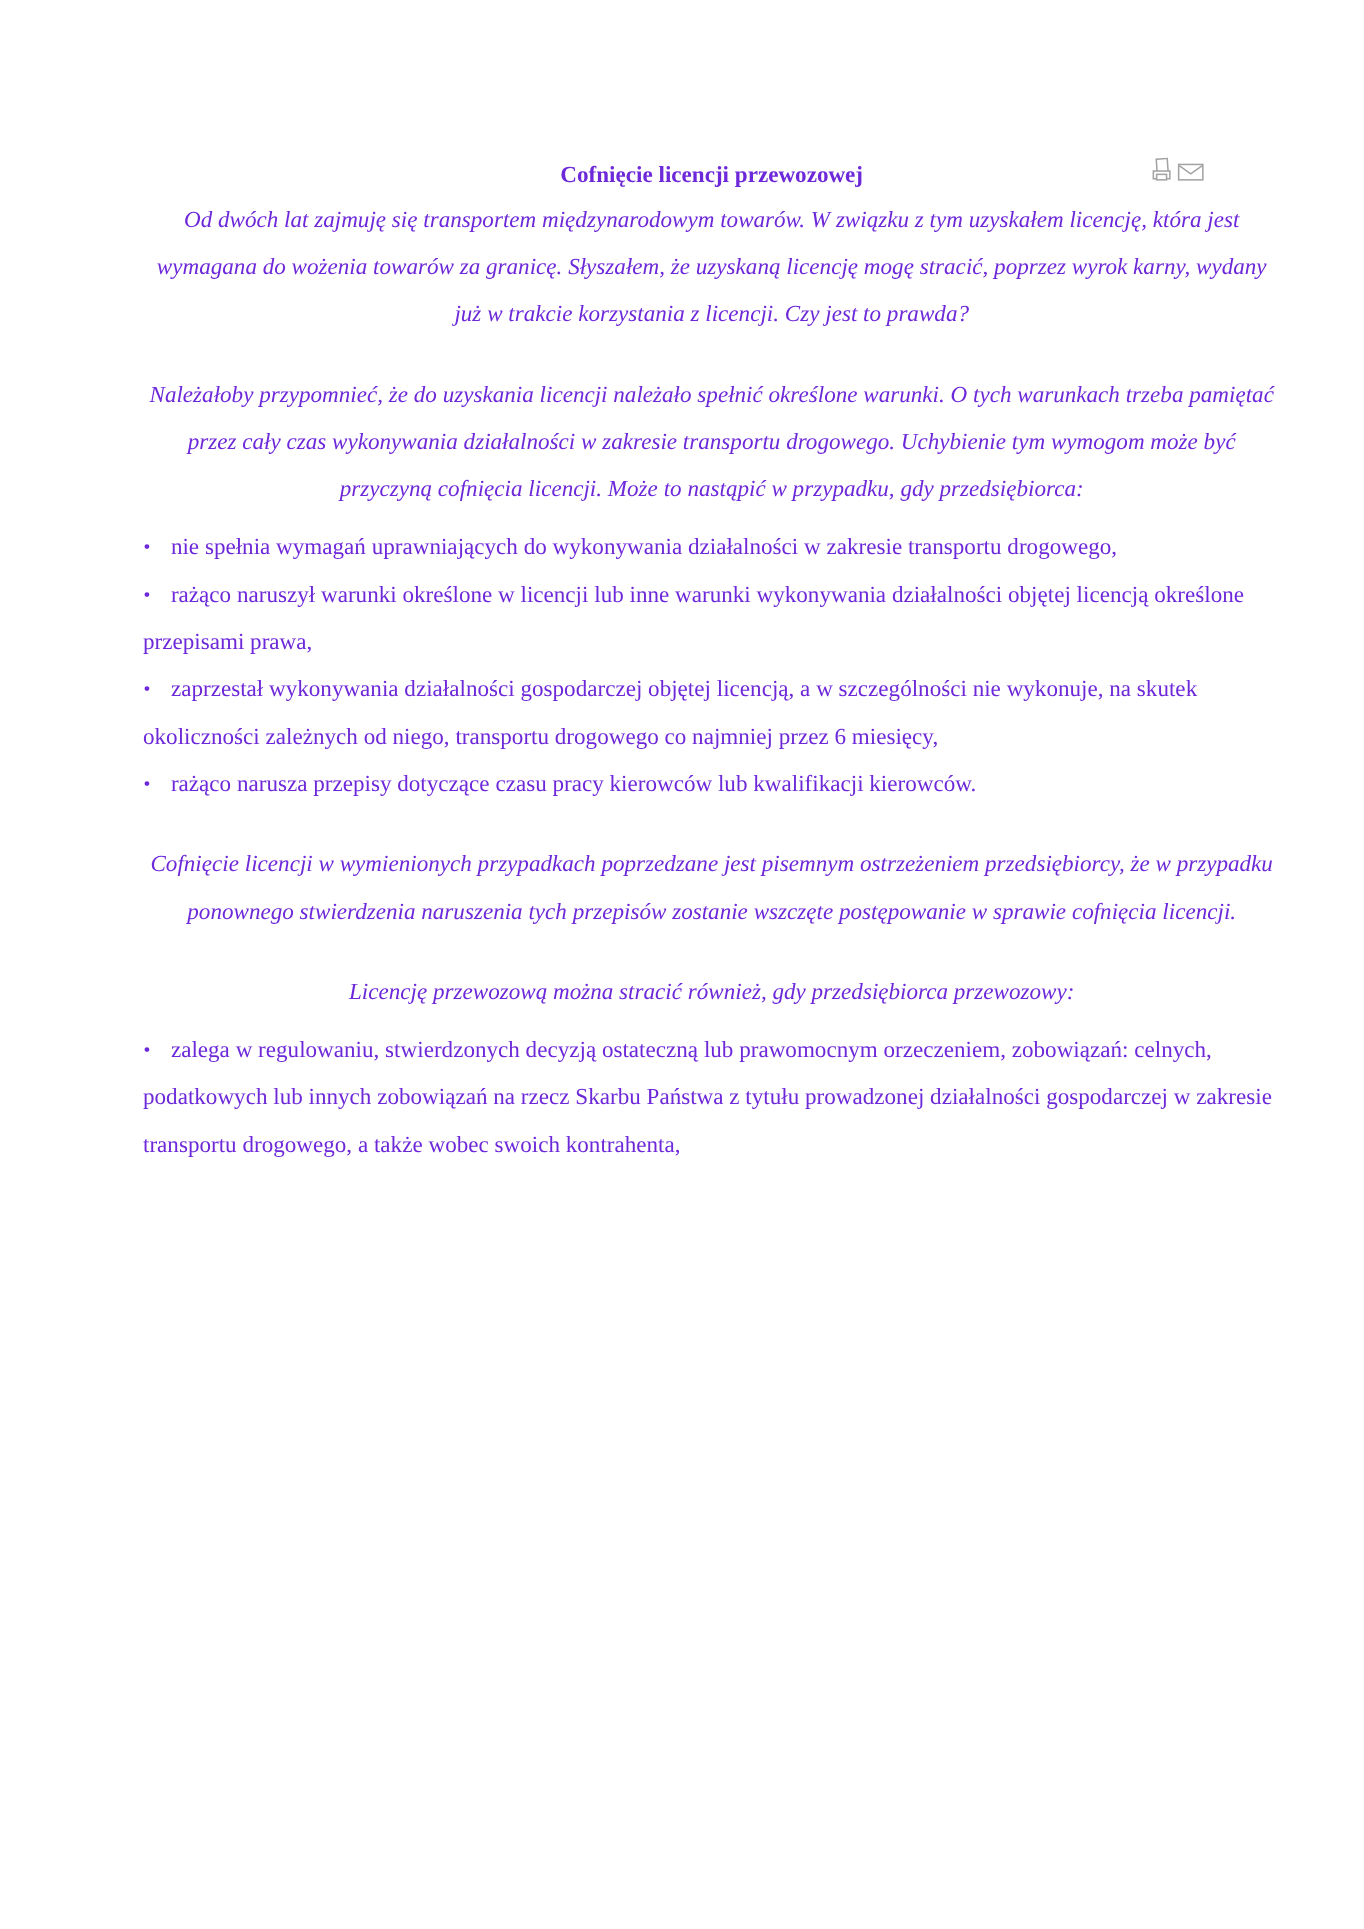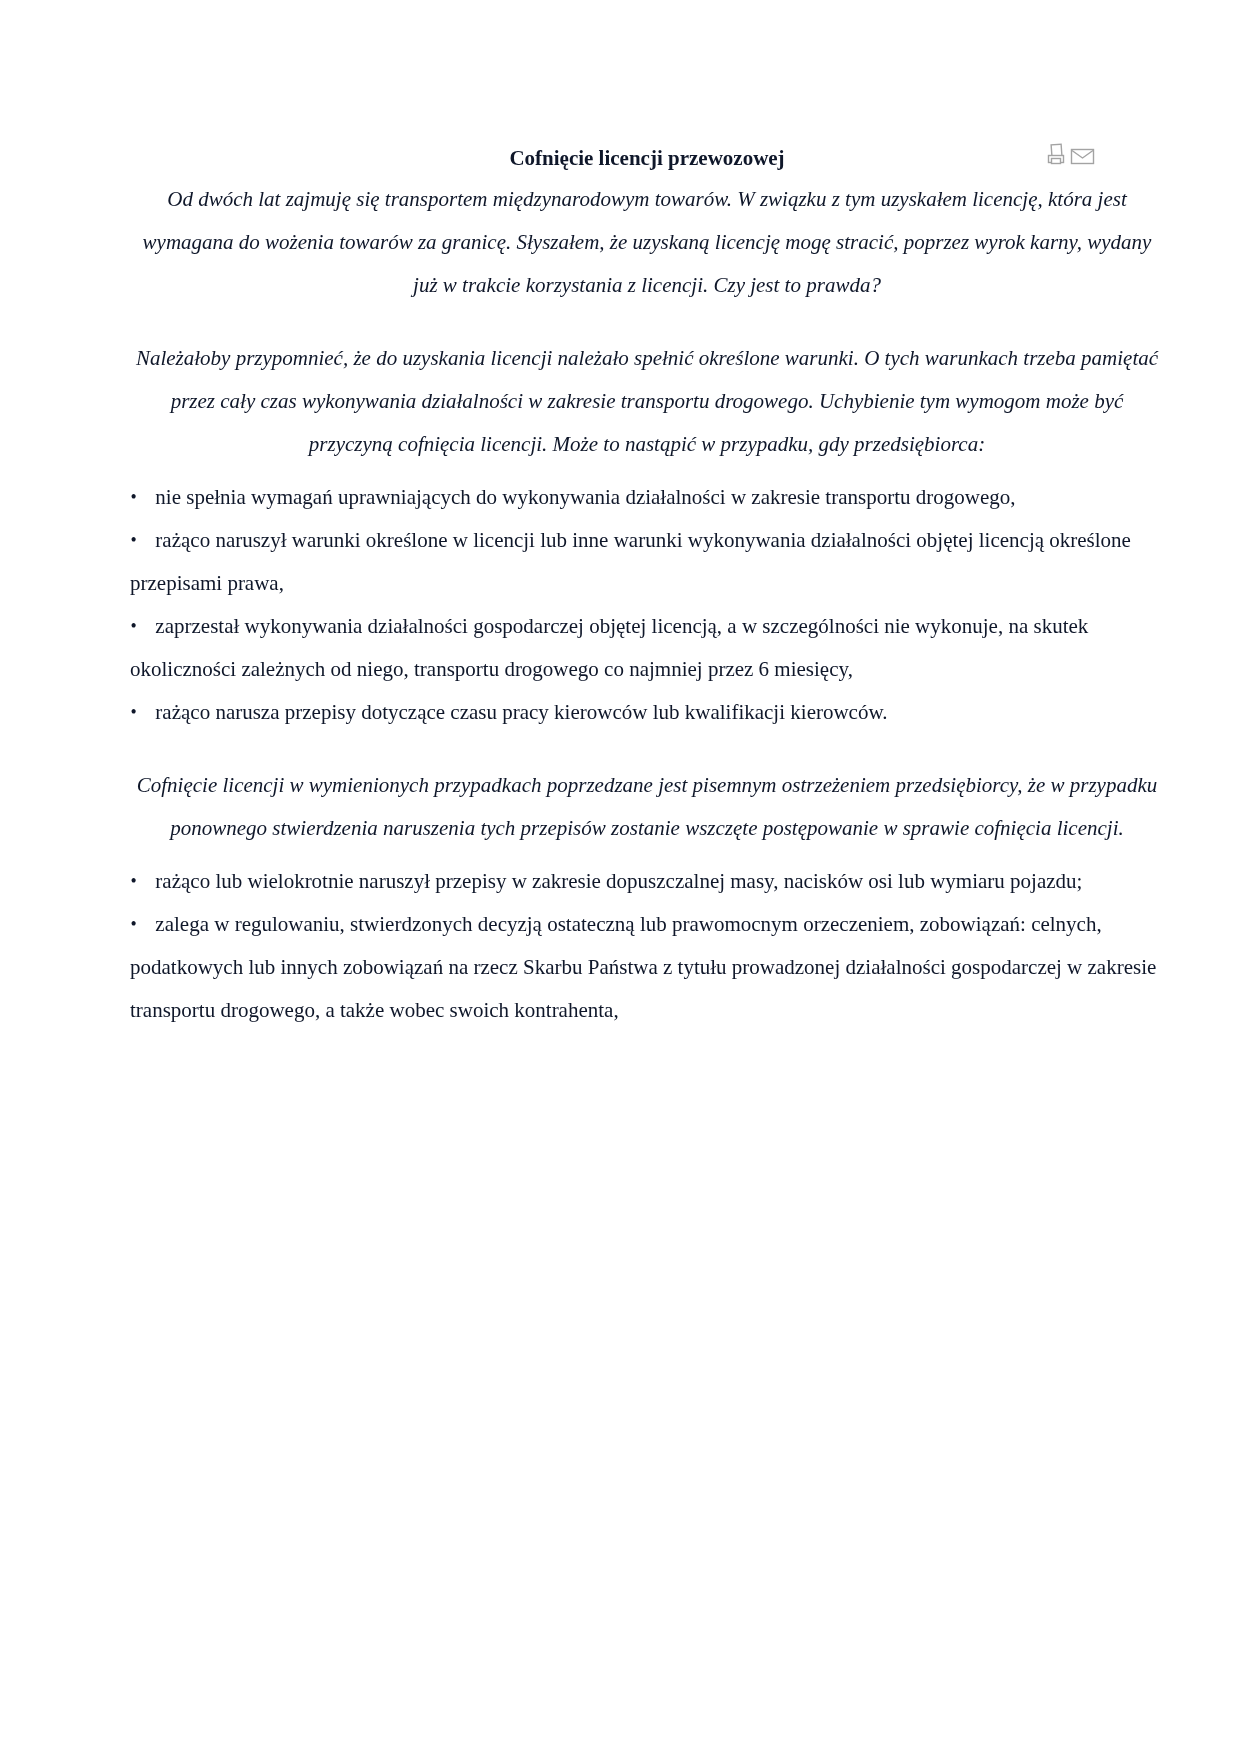--- a/index.html
+++ b/index.html
@@ -11,21 +11,21 @@
   .page {
     position: relative;
     width: 1240px;
     height: 1302px;
     margin: 0 auto;
     background: #ffffff;
     overflow: hidden;
     font-family: "Liberation Serif", "DejaVu Serif", serif;
     font-size: 21px;
     line-height: 43px;
-    color: #0f172a;
+    color: #6d28d9;
     box-sizing: border-box;
     padding: 138px 76px 0 130px;
     text-align: center;
   }
   .doc-actions {
     position: absolute;
     top: 142px;
     right: 144px;
     display: flex;
     align-items: flex-end;
@@ -87,19 +87,19 @@
 
   <div class="list">
     <div class="list-item"><span class="bullet">•</span><span>nie spełnia wymagań uprawniających do wykonywania działalności w zakresie transportu drogowego,</span></div>
     <div class="list-item"><span class="bullet">•</span><span>rażąco naruszył warunki określone w licencji lub inne warunki wykonywania działalności objętej licencją określone przepisami prawa,</span></div>
     <div class="list-item"><span class="bullet">•</span><span>zaprzestał wykonywania działalności gospodarczej objętej licencją, a w szczególności nie wykonuje, na skutek okoliczności zależnych od niego, transportu drogowego co najmniej przez 6 miesięcy,</span></div>
     <div class="list-item"><span class="bullet">•</span><span>rażąco narusza przepisy dotyczące czasu pracy kierowców lub kwalifikacji kierowców.</span></div>
   </div>
 
   <p class="block">Cofnięcie licencji w wymienionych przypadkach poprzedzane jest pisemnym ostrzeżeniem przedsiębiorcy, że w przypadku ponownego stwierdzenia naruszenia tych przepisów zostanie wszczęte postępowanie w sprawie cofnięcia licencji.</p>
 
+  <p class="block">Licencję przewozową można stracić również, gdy przedsiębiorca przewozowy:</p>
 
   <div class="list">
-    <div class="list-item"><span class="bullet">•</span><span>rażąco lub wielokrotnie naruszył przepisy w zakresie dopuszczalnej masy, nacisków osi lub wymiaru pojazdu;</span></div>
     <div class="list-item"><span class="bullet">•</span><span>zalega w regulowaniu, stwierdzonych decyzją ostateczną lub prawomocnym orzeczeniem, zobowiązań: celnych, podatkowych lub innych zobowiązań na rzecz Skarbu Państwa z tytułu prowadzonej działalności gospodarczej w zakresie transportu drogowego, a także wobec swoich kontrahenta,</span></div>
   </div>
 
 </div>
 
 </body></html>

